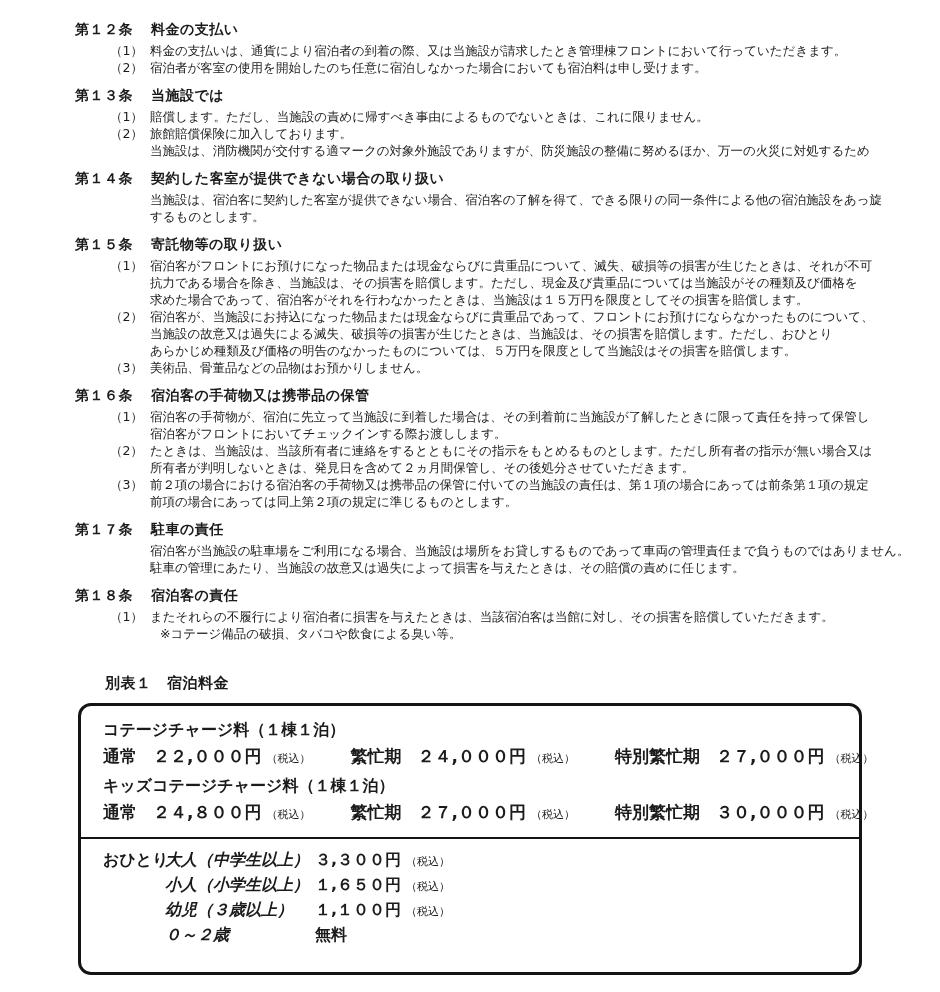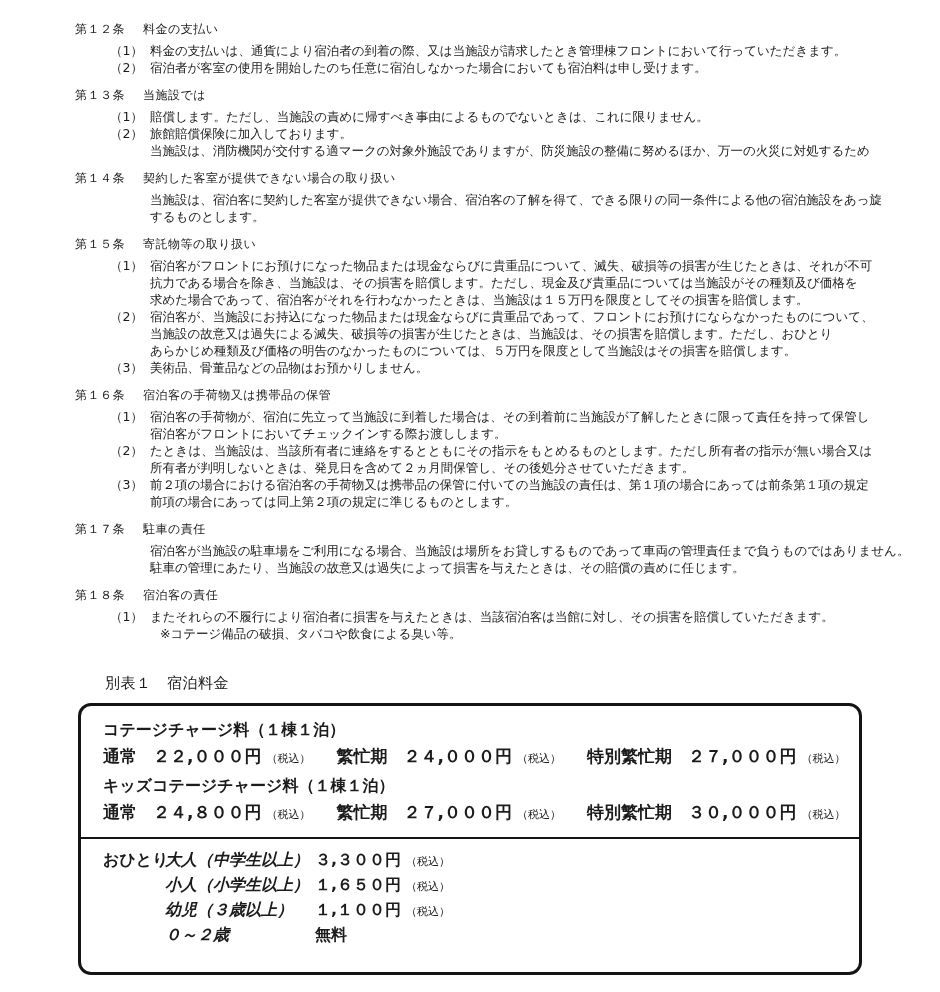--- a/index.html
+++ b/index.html
@@ -8,44 +8,44 @@
     background: #ffffff;
     color: #1b1b1b;
     font-family: "DejaVu Sans", sans-serif;
     overflow: hidden;
   }
   .doc { padding: 20px 20px 0 75px; }
 
   
   .article { margin-bottom: 10px; }
   .article-heading {
-    font-size: 12px; font-weight: normal; line-height: 19px;
+    font-size: 14px; font-weight: bold; line-height: 19px;
     margin-bottom: 3px; letter-spacing: 0.5px;
   }
   .article-heading .art-title { margin-left: 18px; }
   .article-body { padding-left: 35px; }
   .item { display: flex; }
   .item-label { flex: 0 0 40px; font-size: 12.5px; line-height: 17px; }
   .item-lines { font-size: 12.5px; line-height: 17px; }
   .line { white-space: nowrap; }
   .note-line { padding-left: 10px; }
 
   
   .appendix { margin-top: 32px; }
-  .table-caption { font-size: 15px; font-weight: normal; margin: 0 0 10px 30px; letter-spacing: 0.5px; }
+  .table-caption { font-size: 15px; font-weight: bold; margin: 0 0 10px 30px; letter-spacing: 0.5px; }
   .price-box {
     width: 778px;
     border: 3px solid #141414;
     border-radius: 13px;
     margin-left: 3px;
     background: #fff;
   }
   .section-upper { padding: 10px 4px 9px 22px; }
   .row-title { font-size: 16px; font-weight: bold; line-height: 27px; white-space: nowrap; }
-  .row-prices { display: flex; gap: 26px; font-size: 17px; font-weight: bold; line-height: 27px; white-space: nowrap; }
+  .row-prices { display: flex; gap: 40px; font-size: 17px; font-weight: bold; line-height: 27px; white-space: nowrap; }
   .price-cell { display: flex; align-items: baseline; }
   .price-cell .p-label { margin-right: 16px; }
   .price-cell .p-tax { font-size: 11px; font-weight: normal; margin-left: 5px; }
   .box-divider { border-top: 2px solid #141414; height: 0; }
   .section-lower { padding: 9px 0 26px 22px; }
   .person-row { display: flex; align-items: baseline; font-size: 16px; font-weight: bold; line-height: 23px; white-space: nowrap; }
   .pr-label { width: 62px; }
   .pr-category { width: 150px; font-style: italic; }
   .pr-tax { font-size: 11px; font-weight: normal; margin-left: 5px; }
 </style>

